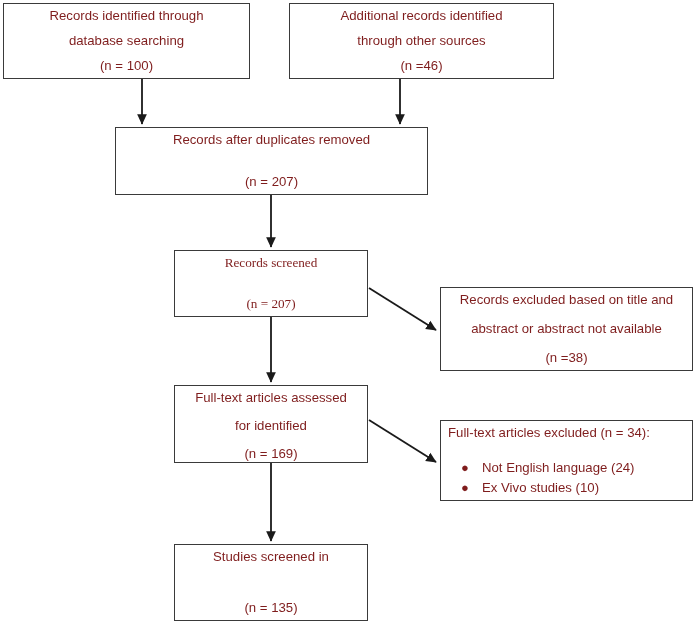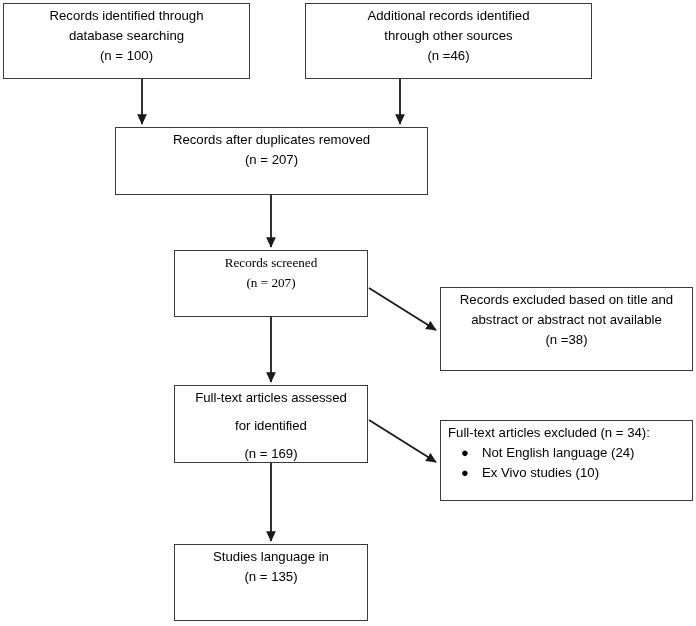--- a/index.html
+++ b/index.html
@@ -17,23 +17,23 @@
     overflow: hidden;
   }
   .node {
     position: absolute;
     box-sizing: border-box;
     border: 1.6px solid #3a3a3a;
     background: #ffffff;
     display: flex;
     flex-direction: column;
     align-items: center;
-    justify-content: flex-start;
+    justify-content: space-between;
     text-align: center;
-    color: #000000;
+    color: #7f1d1d;
     font-size: 13.2px;
     line-height: 1.52;
     padding: 2px 6px;
   }
   .node .line { display: block; white-space: nowrap; }
   .node.left-align {
     align-items: flex-start;
     text-align: left;
     padding-left: 7px;
   }
@@ -58,21 +58,21 @@
   svg.connectors {
     position: absolute;
     left: 0;
     top: 0;
     width: 696px;
     height: 626px;
     pointer-events: none;
   }
   
   #node-db        { left: 3px;   top: 3px;   width: 247px; height: 76px; }
-  #node-other     { left: 289px; top: 3px;   width: 287px; height: 76px; margin-left: 16px; }
+  #node-other     { left: 289px; top: 3px;   width: 265px; height: 76px; }
   #node-dedup     { left: 115px; top: 127px; width: 313px; height: 68px; }
   #node-screened  { left: 174px; top: 250px; width: 194px; height: 67px; font-family: Liberation Serif, serif; }
   #node-exc1      { left: 440px; top: 287px; width: 253px; height: 84px; }
   #node-fulltext  { left: 174px; top: 385px; width: 194px; height: 78px; gap: 8px; }
   #node-exc2      { left: 440px; top: 420px; width: 253px; height: 81px; }
   #node-included  { left: 174px; top: 544px; width: 194px; height: 77px; }
 </style>
 </head>
 <body>
 
@@ -142,17 +142,17 @@
         <span>Not English language (24)</span>
       </li>
       <li>
         <span class="dot">●</span>
         <span>Ex Vivo studies (10)</span>
       </li>
     </ul>
   </div>
 
   <div class="node" id="node-included">
-    <span class="line">Studies language in</span>
+    <span class="line">Studies screened in</span>
     <span class="line">(n = 135)</span>
   </div>
 
 </div>
 
 </body></html>

